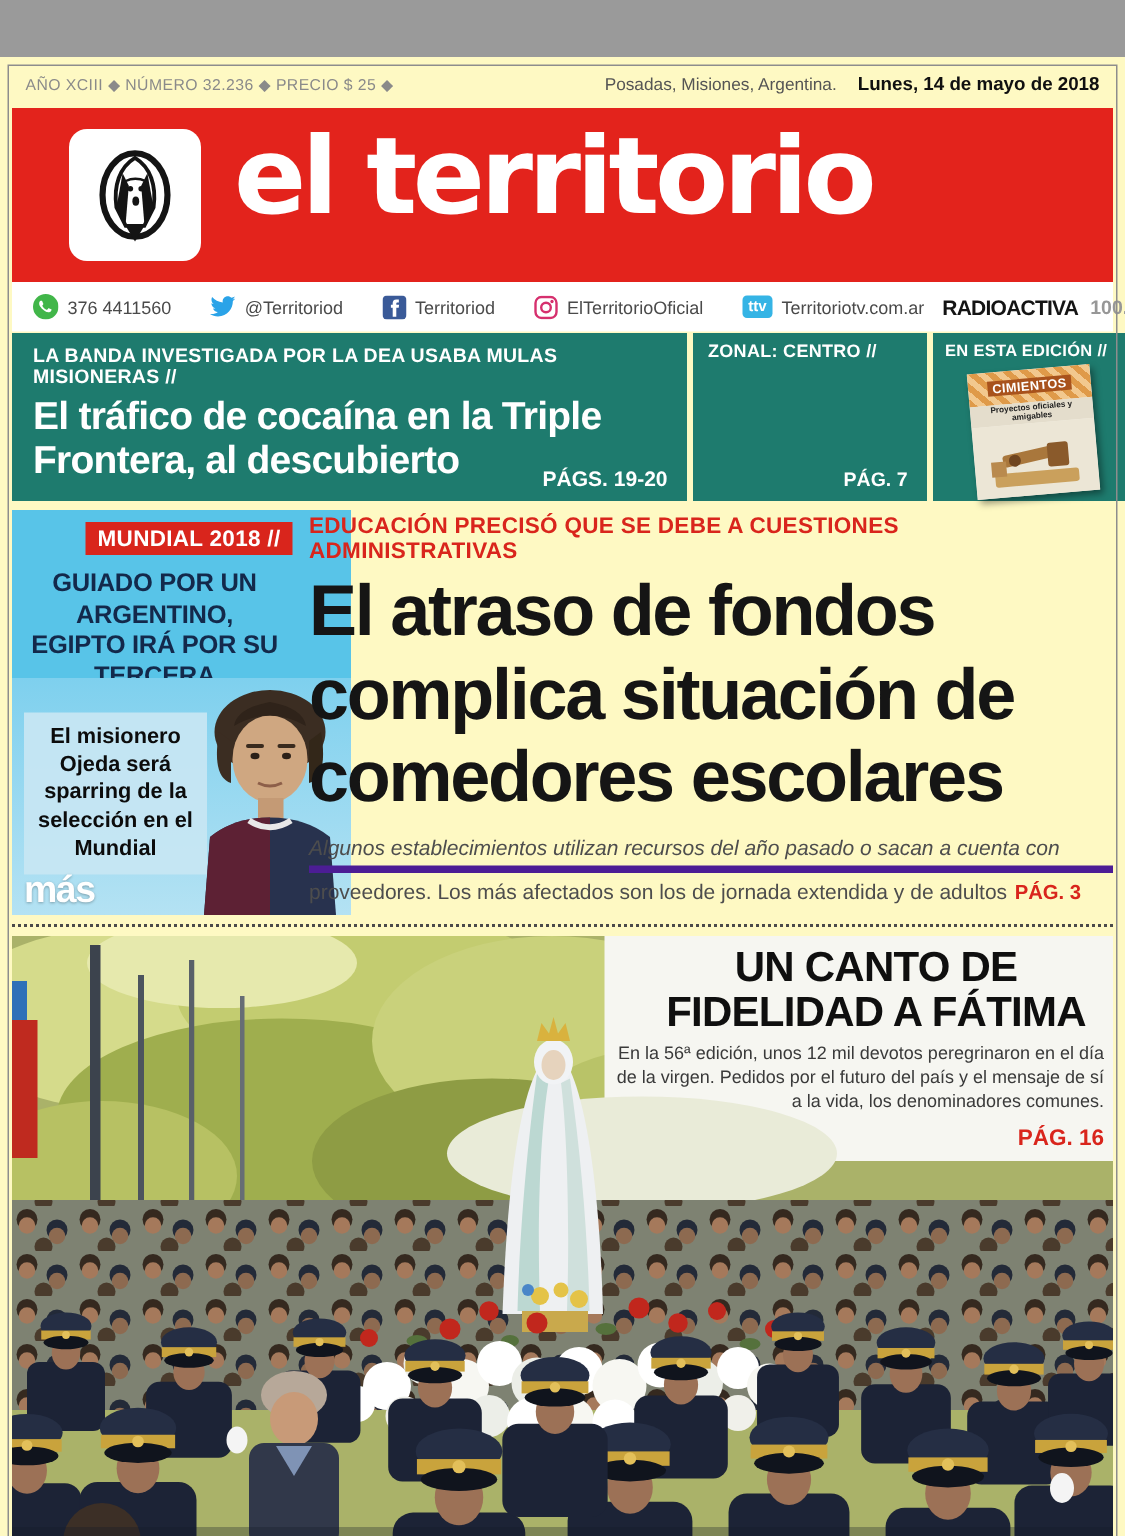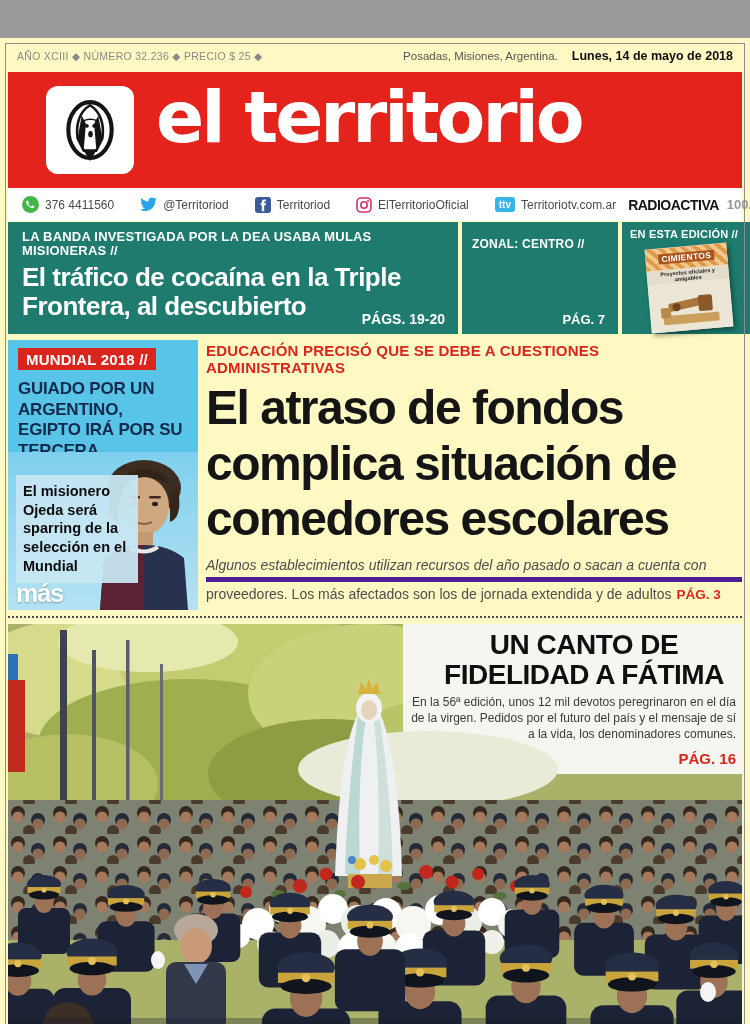--- a/index.html
+++ b/index.html
@@ -26,41 +26,41 @@
         align-items:center;box-sizing:border-box;padding:0 14px;gap:26px;font-size:12px;color:#4a4a4a;}
   .s-item{display:flex;align-items:center;gap:6px;white-space:nowrap;}
   .right-group{margin-left:auto;display:flex;align-items:center;gap:12px;}
   .ttv-badge{background:#35b4e5;color:#fff;font-weight:bold;font-size:10px;border-radius:3px;padding:2px 4px;}
   .radio-name{font-weight:900;font-size:14px;color:#141414;letter-spacing:-.5px;}
   .radio-freq{font-weight:bold;font-size:13px;color:#979797;margin-left:2px;}
 
   
   .teal{position:absolute;top:184px;height:112px;background:#1e7b6e;color:#fff;box-sizing:border-box;}
   .t1{left:8px;width:450px;padding:8px 14px;}
-  .t2{left:462px;width:156px;padding:16px 10px;}
+  .t2{left:462px;width:156px;padding:6px 10px;}
   .t3{left:622px;width:134px;padding:6px 8px;}
   .kicker-w{font-size:13px;font-weight:bold;letter-spacing:.2px;line-height:1.1;}
   .t2 .kicker-w{font-size:12px;}
   .t3 .kicker-w{font-size:11px;}
   .t1 h2{margin:4px 0 0;font-size:26px;line-height:1.12;letter-spacing:-.5px;font-weight:bold;}
   .t2 h2{margin:4px 0 0;font-size:19px;line-height:1.12;font-weight:bold;}
   .page-w{position:absolute;right:13px;bottom:7px;font-weight:bold;font-size:14px;}
   .t2 .page-w{font-size:13px;}
 
   
   .cover{width:82px;height:84px;margin:6px auto 0;background:#f2eee3;transform:rotate(-5deg);
          box-shadow:2px 3px 5px rgba(0,0,0,.4);overflow:hidden;}
   .cover-stripes{height:22px;background:repeating-linear-gradient(45deg,#df9a49 0 4px,#f2c88e 4px 8px);
          display:flex;align-items:center;justify-content:center;}
   .cover-title{background:#a8521c;color:#fff;font-size:8.5px;font-weight:bold;padding:0 3px;letter-spacing:.3px;}
   .cover-sub{font-size:5.5px;color:#222;font-weight:bold;text-align:center;background:#e4ddcc;padding:1px 0;}
   .cover-body{height:52px;display:flex;align-items:center;justify-content:center;background:#ece6d6;}
 
   
-  .leftcol{position:absolute;left:8px;top:302px;width:190px;height:270px;background:#58c4e8;overflow:hidden;}
+  .leftcol{position:absolute;left:8px;top:302px;width:226px;height:270px;background:#58c4e8;overflow:hidden;text-align:center;}
   .lc-photo{position:absolute;left:0;right:0;bottom:0;height:158px;background:linear-gradient(#7ed0ee,#b4e2f3);}
   .lc-photo svg{position:absolute;right:0;bottom:0;}
   .tag{display:inline-block;margin:8px 0 0 10px;background:#d9251c;color:#fff;font-weight:bold;font-size:15px;
        padding:3px 8px 2px;letter-spacing:.2px;}
   .lc-head{margin:9px 10px 0;width:170px;font-size:17px;font-weight:bold;color:#13294b;line-height:1.22;letter-spacing:-.2px;}
   .lc-caption{position:absolute;left:8px;bottom:27px;width:108px;background:rgba(198,230,242,.95);
        padding:7px 7px;font-weight:bold;font-size:14.5px;line-height:1.3;color:#0c0c0c;}
   .mas{position:absolute;left:8px;bottom:2px;color:#fff;font-weight:bold;font-size:25px;letter-spacing:-1px;
        text-shadow:0 1px 2px rgba(0,0,0,.3);}
 

